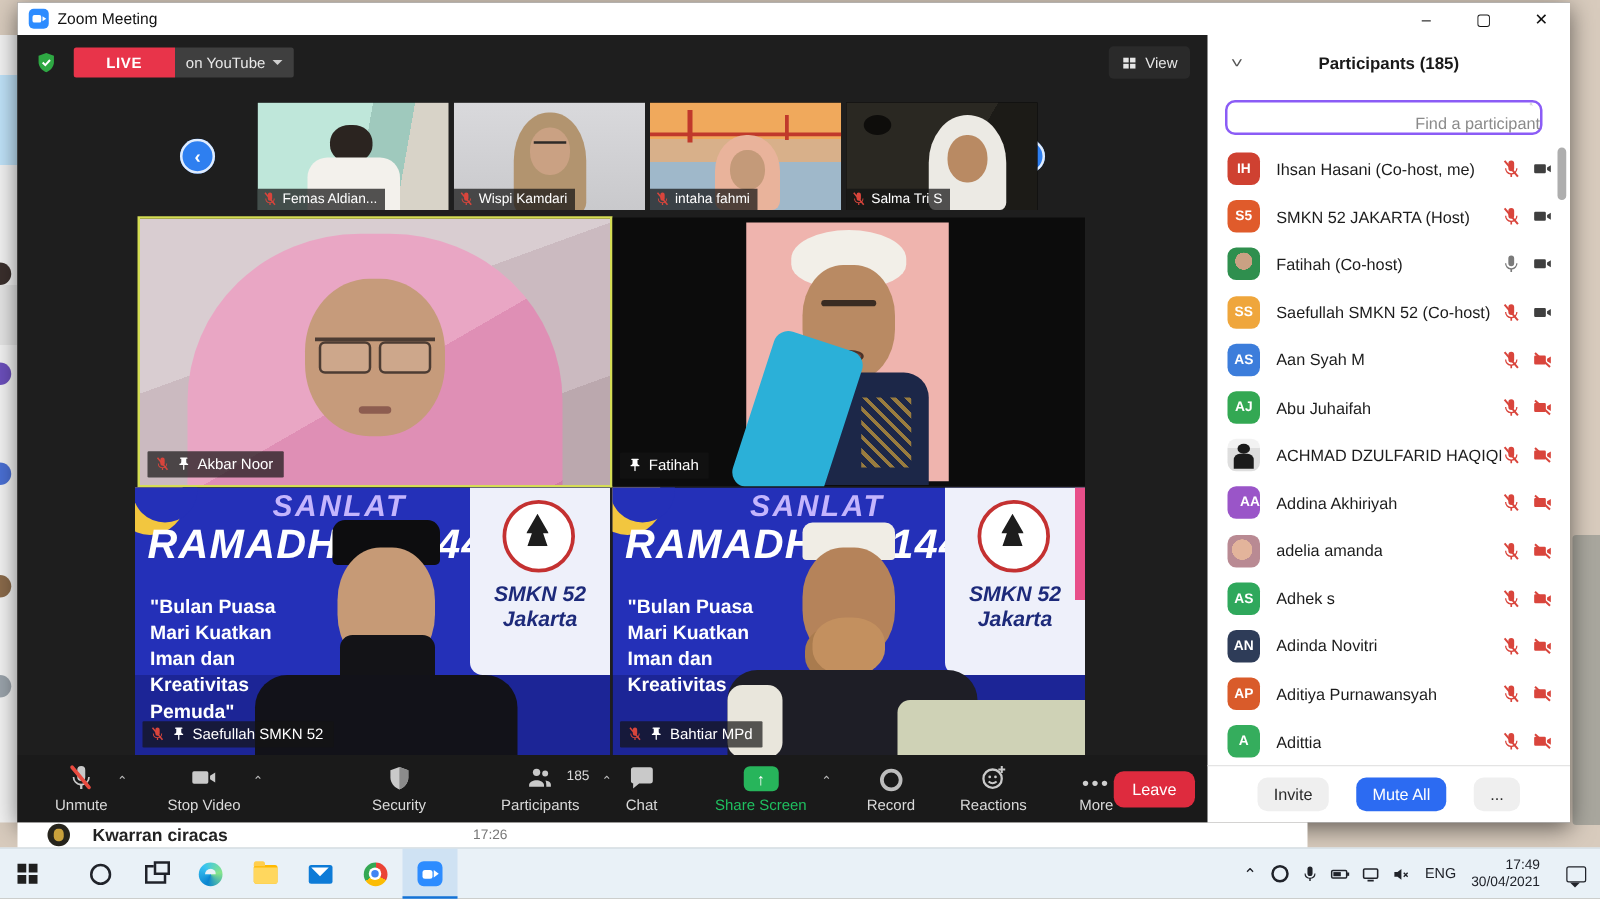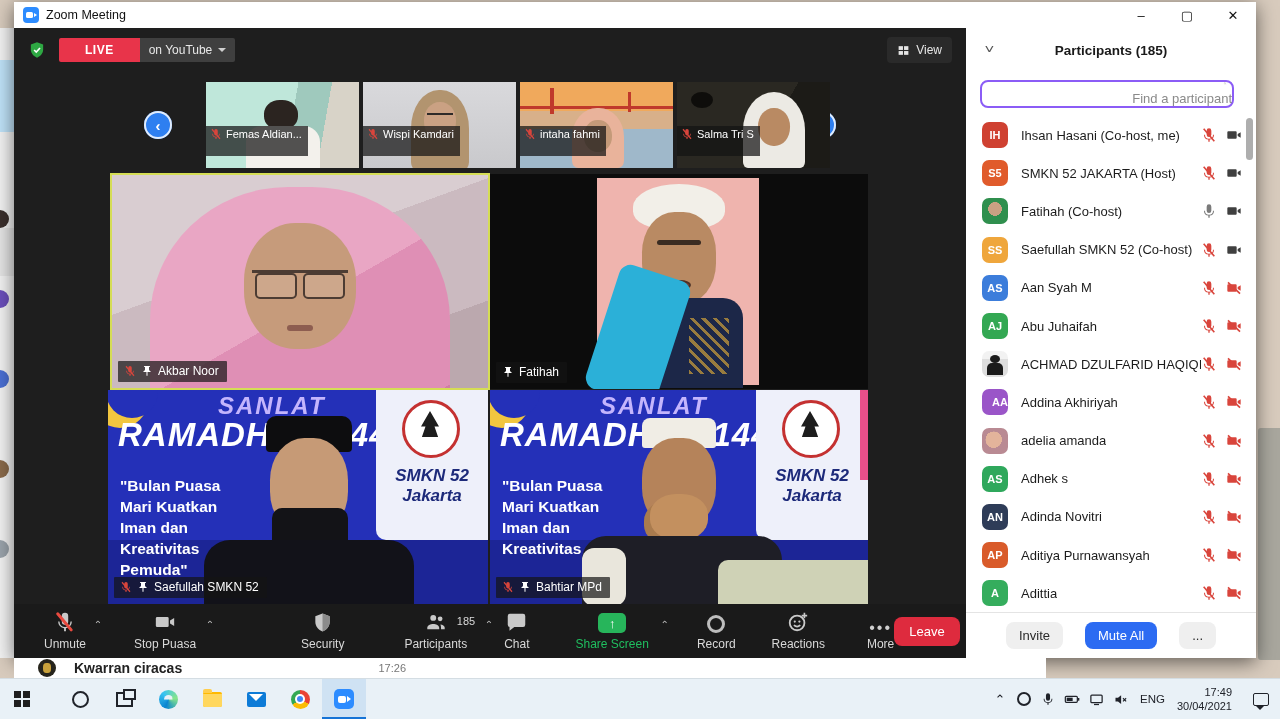--- a/index.html
+++ b/index.html
@@ -31,21 +31,21 @@
   .live-badge { margin-left:13px; background:#e8344a; color:#fff; font-weight:bold; font-size:12px; padding:5px 26px; border-radius:2px 0 0 2px; letter-spacing:.5px; }
   .yt-chip { background:#3f3f3f; color:#e8e8e8; font-size:12px; padding:5px 9px; border-radius:0 2px 2px 0; display:flex; align-items:center; gap:6px; }
   .yt-chip .car { border-left:4px solid transparent; border-right:4px solid transparent; border-top:4px solid #cfcfcf; }
   .view-btn { margin-left:auto; margin-right:14px; background:#2a2a2a; color:#e6e6e6; font-size:12px; border-radius:4px; padding:6px 10px; display:flex; align-items:center; gap:6px; }
 
   
   .filmstrip { position:absolute; left:0; top:54px; width:100%; height:86px; }
   .nav-arrow { position:absolute; top:43px; transform:translateY(-50%); width:28px; height:28px; border-radius:50%; background:#2e7ff0; color:#fff; display:flex; align-items:center; justify-content:center; font-size:15px; font-weight:bold; box-shadow:0 0 0 2px rgba(255,255,255,.85) inset; }
   .nav-left { left:130px; } .nav-right { left:794px; }
   .thumb { position:absolute; top:0; width:153px; height:86px; overflow:hidden; background:#000; }
-  .thumb .nm { position:absolute; left:0; bottom:12px; background:rgba(20,20,20,.72); color:#fff; font-size:11px; padding:2px 6px 16px 4px; display:flex; align-items:center; gap:4px; max-width:100%; white-space:nowrap; }
+  .thumb .nm { position:absolute; left:0; bottom:0; background:rgba(20,20,20,.72); color:#fff; font-size:11px; padding:2px 6px 3px 4px; display:flex; align-items:center; gap:4px; max-width:100%; white-space:nowrap; }
   .t1 { left:192px; } .t2 { left:349px; } .t3 { left:506px; } .t4 { left:663px; }
 
   .art { position:absolute; }
   
   .t1 .bg { inset:0; background:linear-gradient(100deg,#bfe7da 0 55%,#9fc9bd 55% 75%,#d8d3c8 75%); }
   .t1 .head { left:58px; top:18px; width:34px; height:30px; border-radius:46%; background:#2b2420; }
   .t1 .body { left:40px; top:44px; width:74px; height:44px; border-radius:16px 16px 0 0; background:#f3f1ec; }
   
   .t2 .bg { inset:0; background:linear-gradient(180deg,#d9d9dc,#c9c9cc); }
   .t2 .hij { left:48px; top:8px; width:58px; height:80px; border-radius:48% 48% 10% 10%; background:#b2946f; }
@@ -479,21 +479,21 @@
       </span>
       <span class="tb-label">Unmute</span>
       <span class="tb-caret" style="right:-16px">⌃</span>
     </div>
     <div class="tb-item" style="margin-left:48px">
       <span class="ic-wrap">
         <svg width="24" height="22" viewBox="0 0 24 24" style="color:#c9c9c9">
             <use href="#sym-cam"></use>
           </svg>
       </span>
-      <span class="tb-label">Stop Puasa</span>
+      <span class="tb-label">Stop Video</span>
       <span class="tb-caret" style="right:-18px">⌃</span>
     </div>
     <div class="tb-item" style="margin-left:105px">
       <span class="ic-wrap">
         <svg width="21" height="21" viewBox="0 0 24 24" style="color:#c9c9c9">
             <use href="#sym-shield-gray"></use>
           </svg>
       </span>
       <span class="tb-label">Security</span>
     </div>

